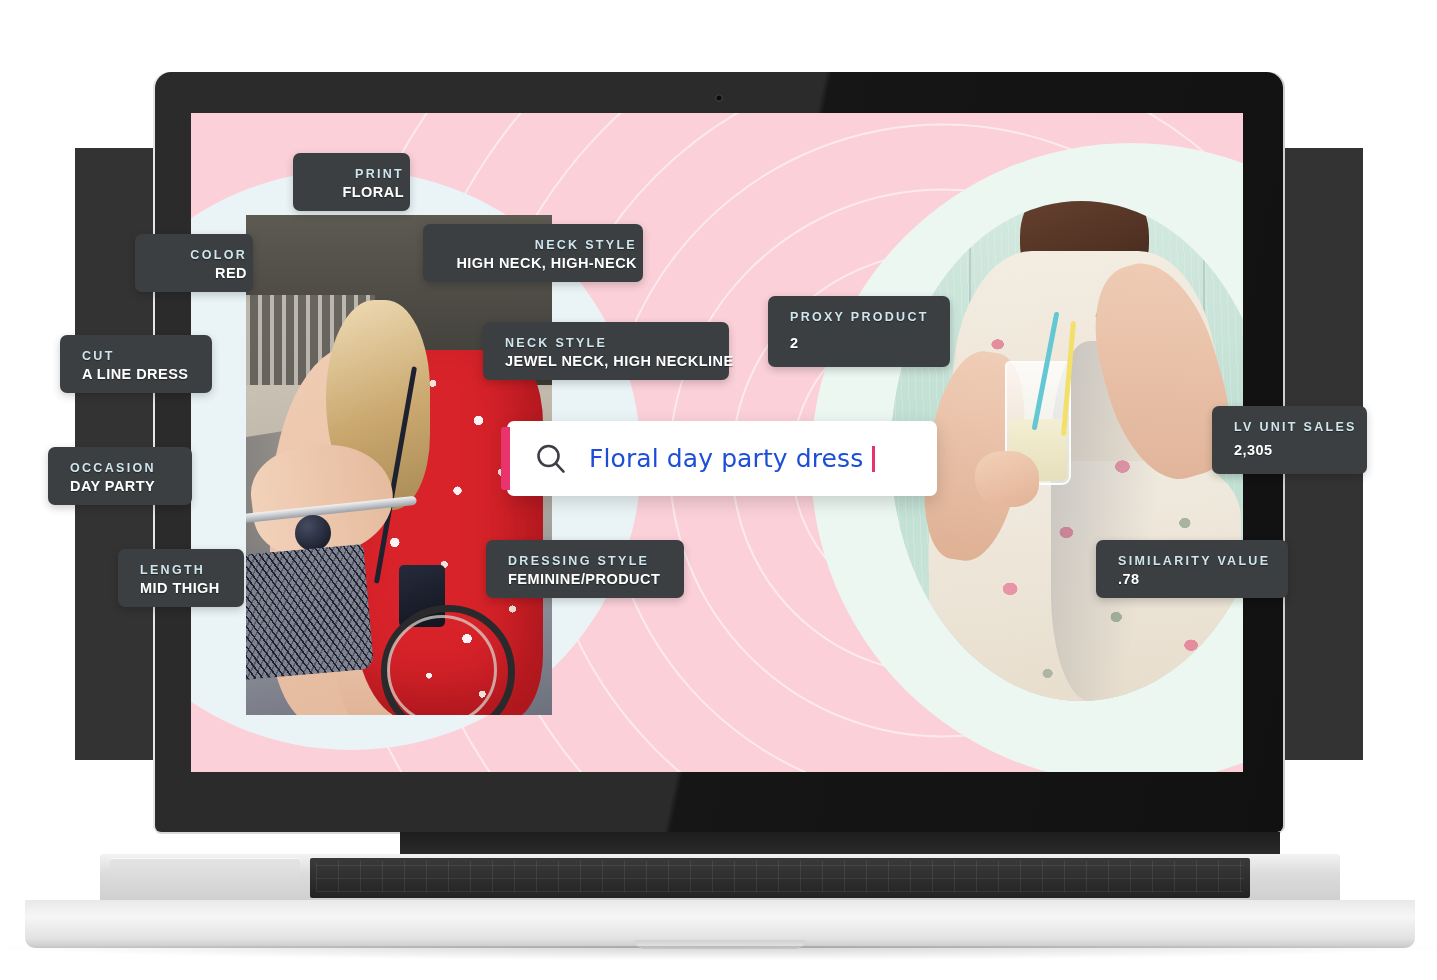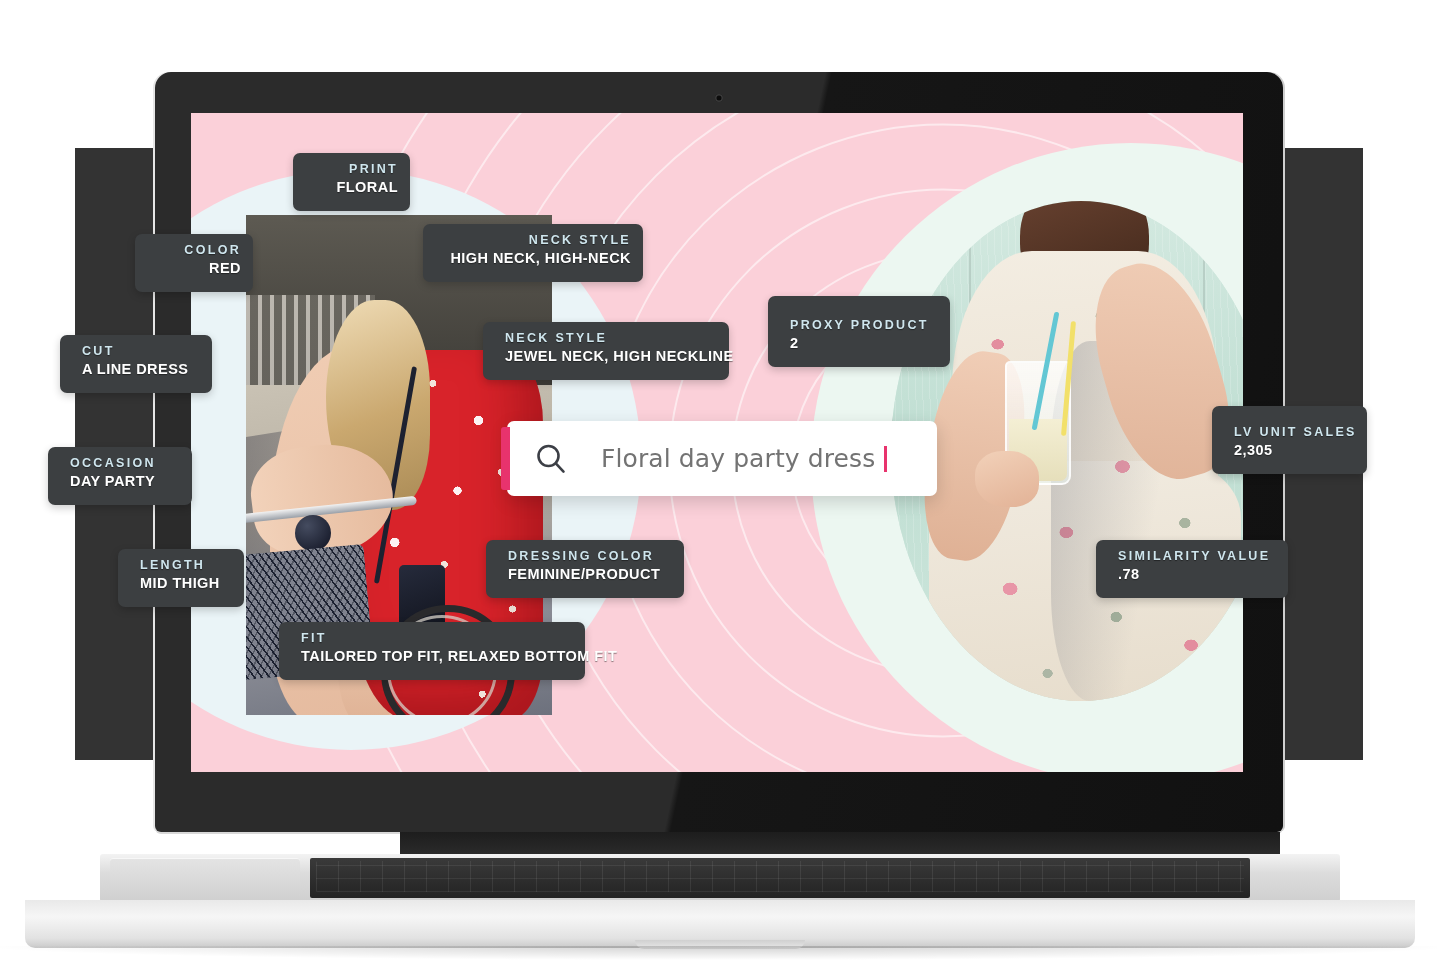--- a/index.html
+++ b/index.html
@@ -226,34 +226,34 @@
     background:#ffffff;border-radius:7px;
     box-shadow:0 6px 18px rgba(0,0,0,.16);
   }
   #search-accent{
     position:absolute;left:-6px;top:6px;width:9px;height:63px;
     background:#e8336d;border-radius:3px 0 0 3px;
   }
   #search-icon{width:32px;height:32px;margin-left:28px;flex:0 0 auto;}
   #search-icon svg{display:block;}
   #search-value{
-    margin-left:34px;font-size:25px;color:#737373;letter-spacing:.1px;
+    margin-left:22px;font-size:25px;color:#1d4ed8;letter-spacing:.1px;
     font-family:"DejaVu Sans","Liberation Sans",sans-serif;
   }
   #search-caret{
     display:inline-block;width:3px;height:26px;background:#e8336d;
     margin-left:9px;vertical-align:-5px;
   }
 
   
   .chip{
     position:absolute;z-index:45;background:#3c3f41;border-radius:7px;
-    padding:12px 12px 13px 22px;box-sizing:border-box;
+    padding:12px 6px 13px 22px;box-sizing:border-box;
     box-shadow:0 3px 9px rgba(0,0,0,.20);
-    display:flex;flex-direction:column;justify-content:flex-end;
+    display:flex;flex-direction:column;justify-content:space-between;
   }
   .chip .k{
     font-size:12.5px;font-weight:bold;color:#cfe6ee;letter-spacing:2.3px;
     line-height:1.45;white-space:nowrap;
     text-shadow:0 1px 1px rgba(0,0,0,.45);
   }
   .chip .v{
     font-size:14.5px;font-weight:bold;color:#ffffff;letter-spacing:.45px;
     line-height:1.35;white-space:nowrap;
     text-shadow:0 1px 1px rgba(0,0,0,.45);
@@ -409,28 +409,24 @@
     <span class="k">OCCASION</span>
     <span class="v">DAY PARTY</span>
   </div>
 
   <div class="chip lalign" id="chip-length">
     <span class="k">LENGTH</span>
     <span class="v">MID THIGH</span>
   </div>
 
   <div class="chip lalign" id="chip-dressing">
-    <span class="k">DRESSING COLOR</span>
+    <span class="k">DRESSING STYLE</span>
     <span class="v">FEMININE/PRODUCT</span>
   </div>
 
-  <div class="chip lalign" id="chip-fit">
-    <span class="k">FIT</span>
-    <span class="v">TAILORED TOP FIT, RELAXED BOTTOM FIT</span>
-  </div>
 
   <div class="chip lalign" id="chip-proxy">
     <span class="k">PROXY PRODUCT</span>
     <span class="v">2</span>
   </div>
 
   <div class="chip lalign" id="chip-lvunits">
     <span class="k">LV UNIT SALES</span>
     <span class="v">2,305</span>
   </div>

